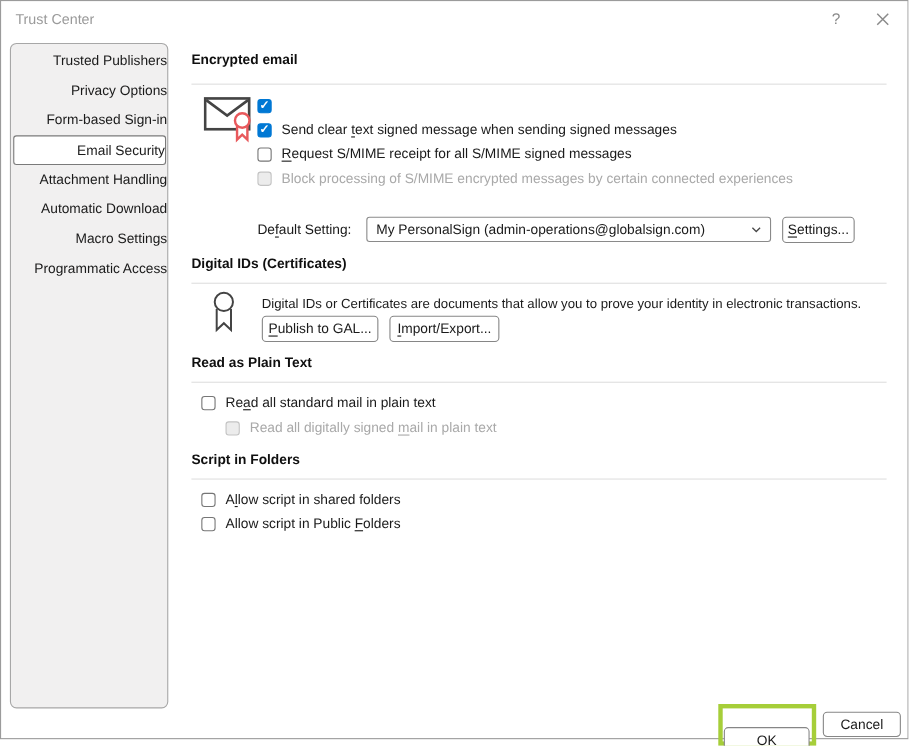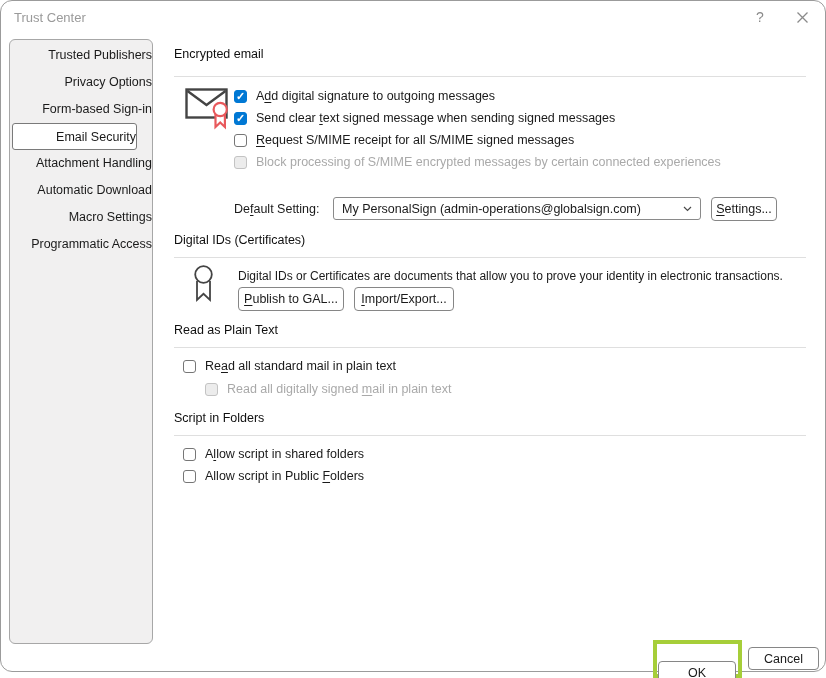--- a/index.html
+++ b/index.html
@@ -9,39 +9,39 @@
     --icon_gray:#444444;
   }
   *{box-sizing:border-box;margin:0;padding:0}
   body{
     width:826px;height:678px;position:relative;background:#ffffff;
     font-family:"Liberation Sans",sans-serif;font-size:12.5px;color:#1a1a1a;
     overflow:hidden;
   }
   .dialog{
     position:absolute;left:0;top:0;width:826px;height:672px;
-    background:#fff;border:1px solid #9b9b9b;border-radius:12px;
+    background:#fff;border:1px solid #9b9b9b;border-radius:0;
   }
   .title{position:absolute;left:13px;top:9px;color:#9a9a9a;font-size:13px}
   .winbtn{position:absolute;top:7px;width:18px;height:18px;display:flex;align-items:center;justify-content:center;color:#8a8a8a;background:transparent;border:none;cursor:default}
   .help{left:750px;font-size:14px}
   .close{left:792px}
   
   .sidebar{
     position:absolute;left:8px;top:38px;width:144px;height:605px;
     background:#f1f0f0;border:1px solid #a7a7a7;border-radius:6px;padding-top:2px;text-align:right;
   }
   .side-item{
     height:27px;line-height:26px;padding-left:12px;color:#1a1a1a;white-space:nowrap;cursor:default;
   }
   .side-item.selected{
-    background:#fff;border:1px solid #7a7a7a;border-radius:3px;margin:0 15px 0 2px;padding-left:10px;
+    background:#fff;border:1px solid #7a7a7a;border-radius:3px;margin:0 1px 0 2px;padding-left:10px;
   }
   
-  .heading{position:absolute;left:173px;font-weight:normal;font-size:12.5px;color:#0f0f0f;white-space:nowrap}
+  .heading{position:absolute;left:173px;font-weight:bold;font-size:12.5px;color:#0f0f0f;white-space:nowrap}
   .divider{position:absolute;left:173px;width:632px;height:1px;background:#dfdfdf}
   .abs{position:absolute}
   .row{position:absolute;display:flex;align-items:center;white-space:nowrap}
   .cb{
     flex:0 0 auto;width:13px;height:13px;border:1px solid #767676;border-radius:3px;
     background:#fff;margin-right:9px;display:inline-flex;align-items:center;justify-content:center;
   }
   .cb.checked{background:var(--checked);border-color:var(--checked)}
   .cb.checked::after{content:"✓";color:#fff;font-size:11px;line-height:1;font-weight:bold}
   .cb.disabled{background:#ececec;border-color:#c3c3c3}
@@ -98,21 +98,20 @@
       <rect x="1.5" y="1.5" width="40" height="28" fill="#fff" stroke="var(--icon_gray)" stroke-width="2.4"></rect>
       <path d="M2.5 3 L21.5 17 L40.5 3" fill="none" stroke="var(--icon_gray)" stroke-width="2.4"></path>
       <path d="M30.5 24 V39 L35.2 34.5 L39.9 39 V24" fill="#fff" stroke="var(--ribbon_red)" stroke-width="2.2"></path>
       <circle cx="35.2" cy="21.5" r="6.6" fill="#fff" stroke="var(--ribbon_red)" stroke-width="2.2"></circle>
     </svg>
   </div>
 
   <div class="group">
     <div class="cbrow">
       <span class="cb checked"></span>
-      <span class="lbl">A<u>d</u>d digital signature to outgoing messages</span>
     </div>
     <div class="cbrow">
       <span class="cb checked"></span>
       <span class="lbl">Send clear <u>t</u>ext signed message when sending signed messages</span>
     </div>
     <div class="cbrow">
       <span class="cb"></span>
       <span class="lbl"><u>R</u>equest S/MIME receipt for all S/MIME signed messages</span>
     </div>
     <div class="cbrow">

